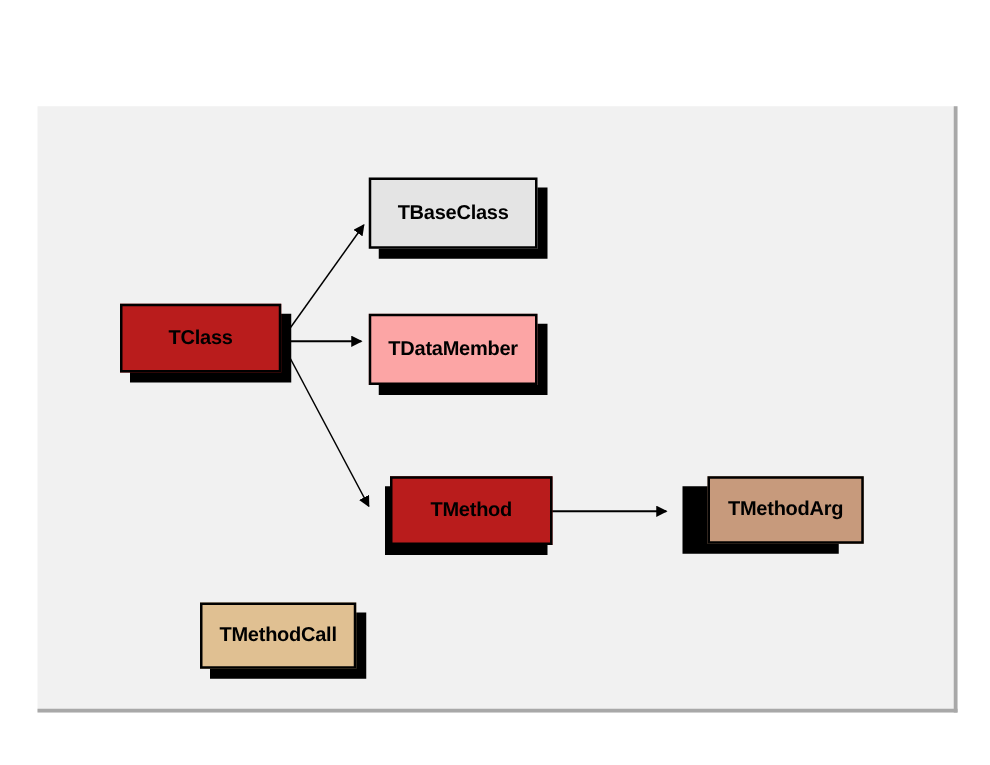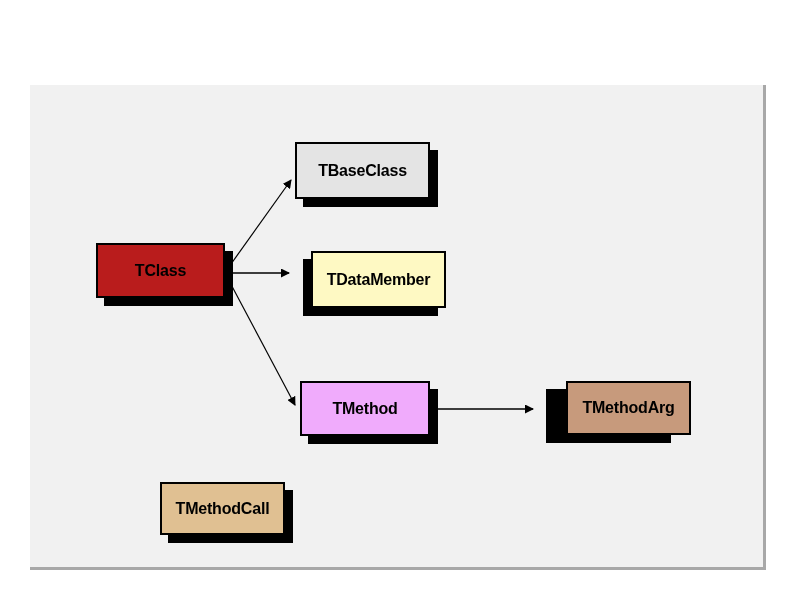--- a/index.html
+++ b/index.html
@@ -109,25 +109,25 @@
     <div class="shadow" style="left:138px; top:405px; width:125px; height:53px;"></div>
 
     <div class="node" style="left:66px; top:158px; width:129px; height:55px; background:#b91c1c;">
       <span class="node-label">TClass</span>
     </div>
 
     <div class="node" style="left:265px; top:57px; width:135px; height:57px; background:#e4e4e4;">
       <span class="node-label">TBaseClass</span>
     </div>
 
-    <div class="node" style="left:265px; top:166px; width:135px; height:57px; background:#fef9c3;margin-left:16px;">
+    <div class="node" style="left:265px; top:166px; width:135px; height:57px; background:#fca5a5;">
       <span class="node-label">TDataMember</span>
     </div>
 
-    <div class="node" style="left:270px; top:296px; width:130px; height:55px; background:#f0abfc;">
+    <div class="node" style="left:282px; top:296px; width:130px; height:55px; background:#b91c1c;">
       <span class="node-label">TMethod</span>
     </div>
 
     <div class="node" style="left:536px; top:296px; width:125px; height:54px; background:#c79a7c;">
       <span class="node-label">TMethodArg</span>
     </div>
 
     <div class="node" style="left:130px; top:397px; width:125px; height:53px; background:#e0c092;justify-content:center;">
       <span class="node-label">TMethodCall</span>
     </div>

